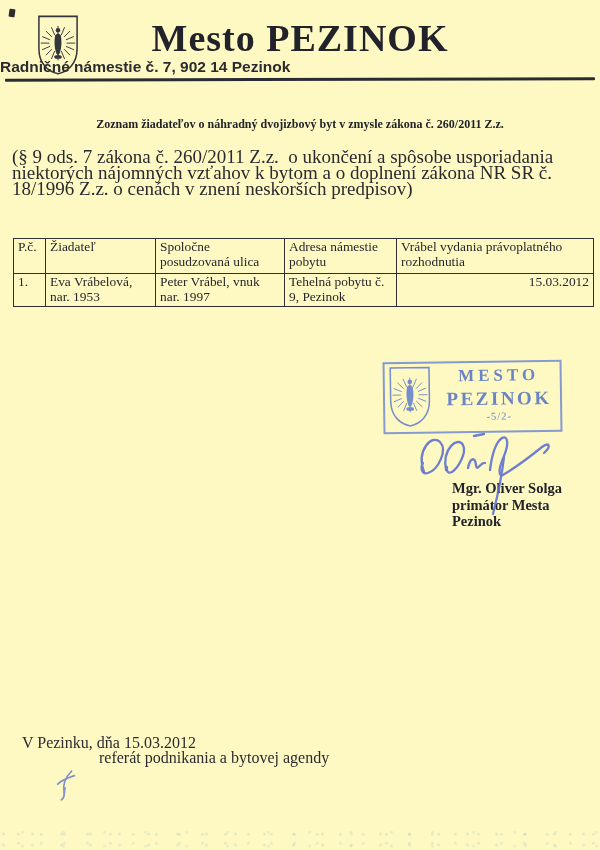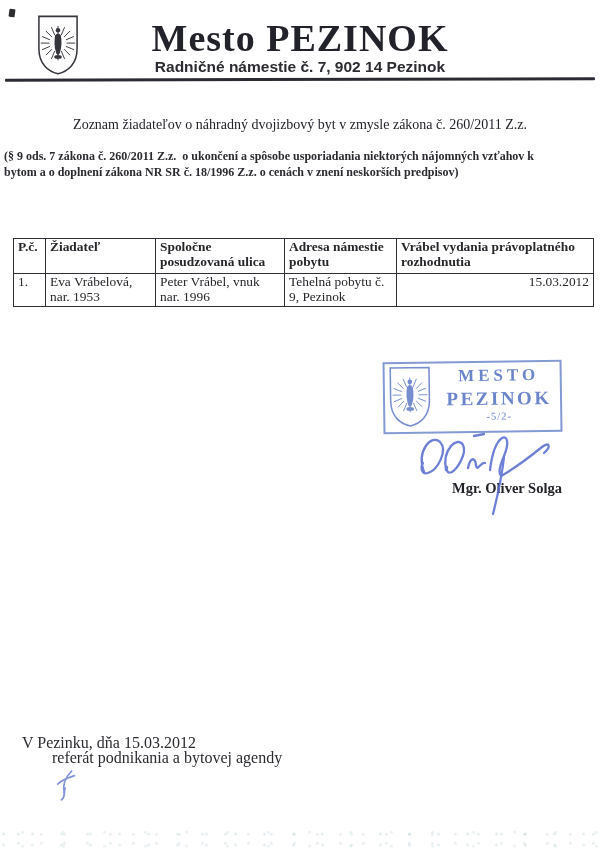--- a/index.html
+++ b/index.html
@@ -1,56 +1,56 @@
 <!DOCTYPE html>
 <html><head>
 <meta charset="utf-8">
 <style>
   html,body{margin:0;padding:0;background:#e8e8e8;}
   .page{
     position:relative;width:600px;height:850px;margin:0 auto;
-    background:#ffffff;overflow:hidden;
+    background:#fef9c3;overflow:hidden;
     font-family:"Liberation Serif", serif;color:#26262b;
   }
   
   .scan-noise{
     position:absolute;left:0;bottom:0;width:600px;height:22px;
     background-image:
       radial-gradient(circle at 12% 55%, rgba(120,170,180,.22) 1px, transparent 2px),
       radial-gradient(circle at 55% 30%, rgba(120,170,180,.18) 1px, transparent 2px),
       radial-gradient(circle at 80% 70%, rgba(140,160,175,.20) 1px, transparent 2px);
     background-size:29px 11px,41px 14px,23px 9px;
     opacity:.8;
   }
   .corner-speck{position:absolute;left:9px;top:9px;width:6px;height:8px;background:#2c2c31;border-radius:1px;transform:rotate(8deg);}
 
   
   .crest{position:absolute;}
   .crest-black{left:37px;top:13px;width:42px;height:64px;color:#35353c;}
   .org-name{position:absolute;left:0;top:16px;width:600px;text-align:center;
     font-size:38px;font-weight:bold;letter-spacing:1px;color:#22222a;}
-  .org-address{position:absolute;left:0;top:58px;width:600px;text-align:center;
+  .org-address{position:absolute;left:0;top:58px;width:600px;text-align:left;
     font-family:"Liberation Sans", sans-serif;font-size:15.5px;font-weight:bold;color:#2b2b31;}
   .header-rule{position:absolute;left:5px;top:78px;width:590px;height:2.6px;
     background:#2b2b33;transform:rotate(-0.15deg);border-radius:1px;}
 
   
   .doc-title{position:absolute;left:0;top:117px;width:600px;text-align:center;
-    font-size:14px;font-weight:normal;color:#22222a;}
-  .doc-subtitle{position:absolute;left:4px;top:149px;width:552px;
-    font-size:12px;line-height:15.8px;color:#2a2a30;white-space:pre-wrap;font-weight:bold;}
+    font-size:12px;font-weight:bold;color:#22222a;}
+  .doc-subtitle{position:absolute;left:12px;top:149px;width:552px;
+    font-size:19px;line-height:15.8px;color:#2a2a30;white-space:pre-wrap;}
 
   
   table.applicants{position:absolute;left:13px;top:238px;width:580px;
     border-collapse:collapse;table-layout:fixed;
     font-size:13.4px;line-height:14.6px;color:#26262b;}
   table.applicants th,table.applicants td{
     border:1.6px solid #2e2e35;vertical-align:top;padding:1px 4px 2px 4px;
     overflow:hidden;}
-  table.applicants th{text-align:left;font-weight:bold;height:31px;}
+  table.applicants th{text-align:left;font-weight:normal;height:31px;}
   table.applicants td{height:28px;}
   td.center,th.center{text-align:right;}
   .col-num{width:32px;}.col-app{width:110px;}.col-co{width:129px;}
   .col-addr{width:112px;}.col-date{width:197px;}
 
   
   .stamp{position:absolute;left:383px;top:361px;width:175px;height:68px;
     border:2.5px solid #7a92d2;transform:rotate(-0.8deg);opacity:.92;
     display:flex;align-items:center;}
   .crest-blue{position:absolute;left:3px;top:2px;width:44px;height:62px;color:#6b85cc;}
@@ -61,21 +61,21 @@
   .stamp-line3{font-size:10.5px;letter-spacing:1px;margin-top:1px;}
 
   
   svg.signature{position:absolute;left:412px;top:430px;width:152px;height:92px;
     pointer-events:none;z-index:3;}
   .signatory{position:absolute;left:408px;top:480px;z-index:2;
     font-weight:bold;font-size:14.5px;line-height:16.5px;color:#23232a;margin-left:44px;}
 
   
   .footer{position:absolute;left:22px;top:735px;font-size:16px;line-height:15.3px;color:#2a2a30;}
-  .footer .dept{margin-left:30px;}
+  .footer .dept{margin-left:77px;}
   svg.initials{position:absolute;left:53px;top:768px;width:28px;height:34px;}
 </style>
 </head>
 <body>
 
 <div class="page">
 
   <div class="corner-speck"></div>
 
   <div class="crest crest-black">
@@ -108,21 +108,21 @@
         <th>Žiadateľ</th>
         <th>Spoločne posudzovaná ulica</th>
         <th>Adresa námestie pobytu</th>
         <th>Vrábel vydania právoplatného rozhodnutia</th>
       </tr>
     </thead>
     <tbody>
       <tr>
         <td>1.</td>
         <td>Eva Vrábelová, nar. 1953</td>
-        <td>Peter Vrábel, vnuk nar. 1996</td>
+        <td>Peter Vrábel, vnuk nar. 1997</td>
         <td>Tehelná pobytu č. 9, Pezinok</td>
         <td class="center">15.03.2012</td>
       </tr>
     </tbody>
   </table>
 
   <div class="stamp">
     <div class="crest crest-blue">
       <svg viewBox="0 0 44 64" width="44" height="62">
         <path d="M2,2 H42 V36 C42,52 32,60 22,62 C12,60 2,52 2,36 Z" fill="none" stroke="currentColor" stroke-width="1.6"></path>
@@ -144,20 +144,21 @@
       <path d="M12,42 C4,20 20,4 28,12 C36,20 26,40 16,43 C10,45 8,38 11,33"></path>
       <path d="M34,40 C30,18 46,6 51,15 C55,23 46,38 40,42 C36,44 34,41 35,37"></path>
       <path d="M56,38 C58,28 63,26 64,35 C65,43 69,31 73,33"></path>
       <path d="M78,40 C80,24 84,12 90,8 C96,5 97,14 92,26 C88,36 86,42 89,46 C96,42 114,30 130,17 C138,11 139,17 132,23"></path>
       <path d="M92,27 C90,46 86,64 81,84"></path>
       <path d="M62,6 L72,4"></path>
     </g>
   </svg>
   <div class="signatory">
     <div>Mgr. Oliver Solga</div>
+    <div>primátor Mesta Pezinok</div>
   </div>
 
   <div class="footer">
     <div>V Pezinku, dňa 15.03.2012</div>
     <div class="dept">referát podnikania a bytovej agendy</div>
   </div>
   <svg class="initials" viewBox="0 0 30 36">
     <g fill="none" stroke="#6b7fd0" stroke-width="1.8" stroke-linecap="round" opacity="0.85">
       <path d="M20,3 C13,10 10,18 12,27"></path>
       <path d="M5,17 C10,12 17,10 23,8"></path>

